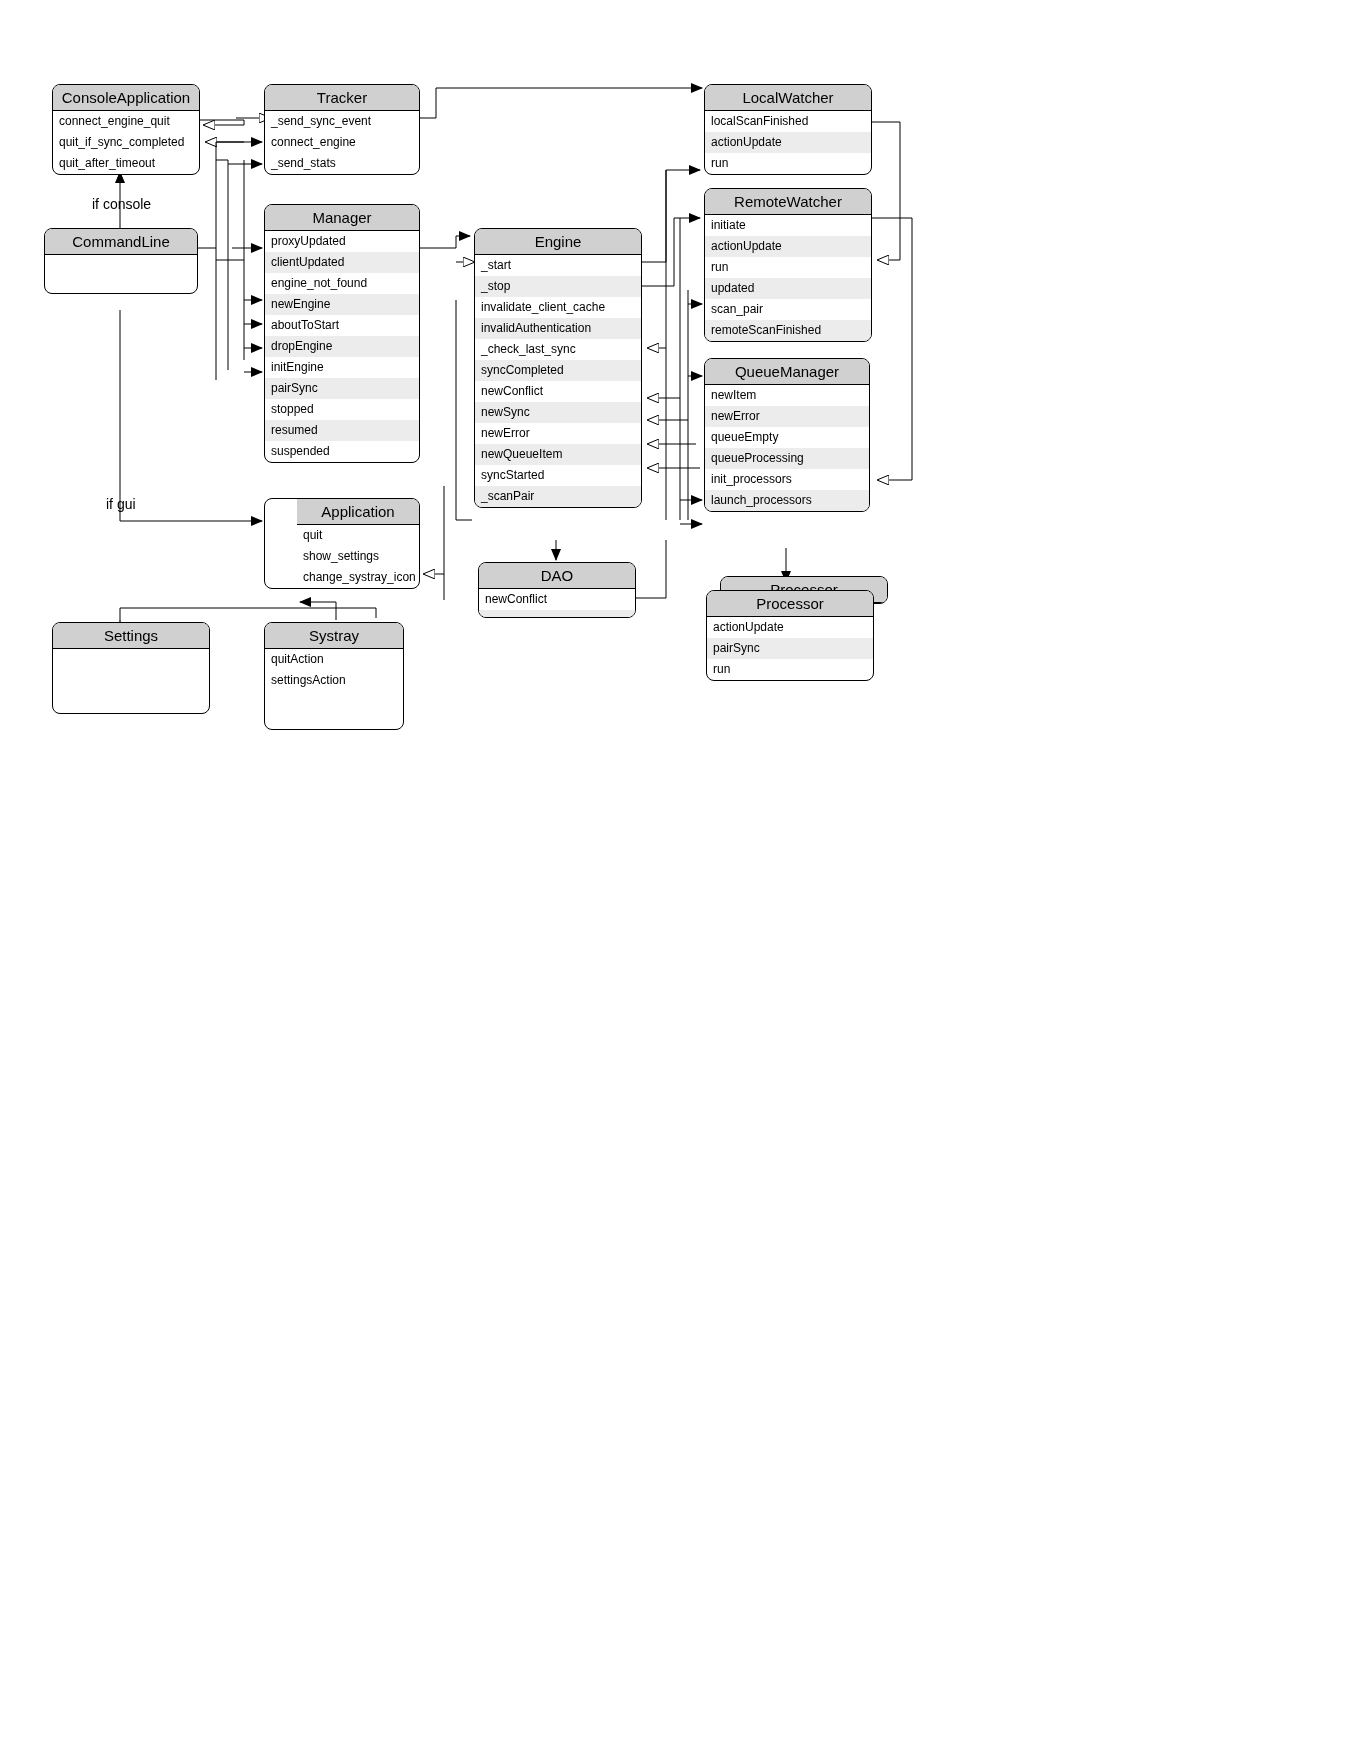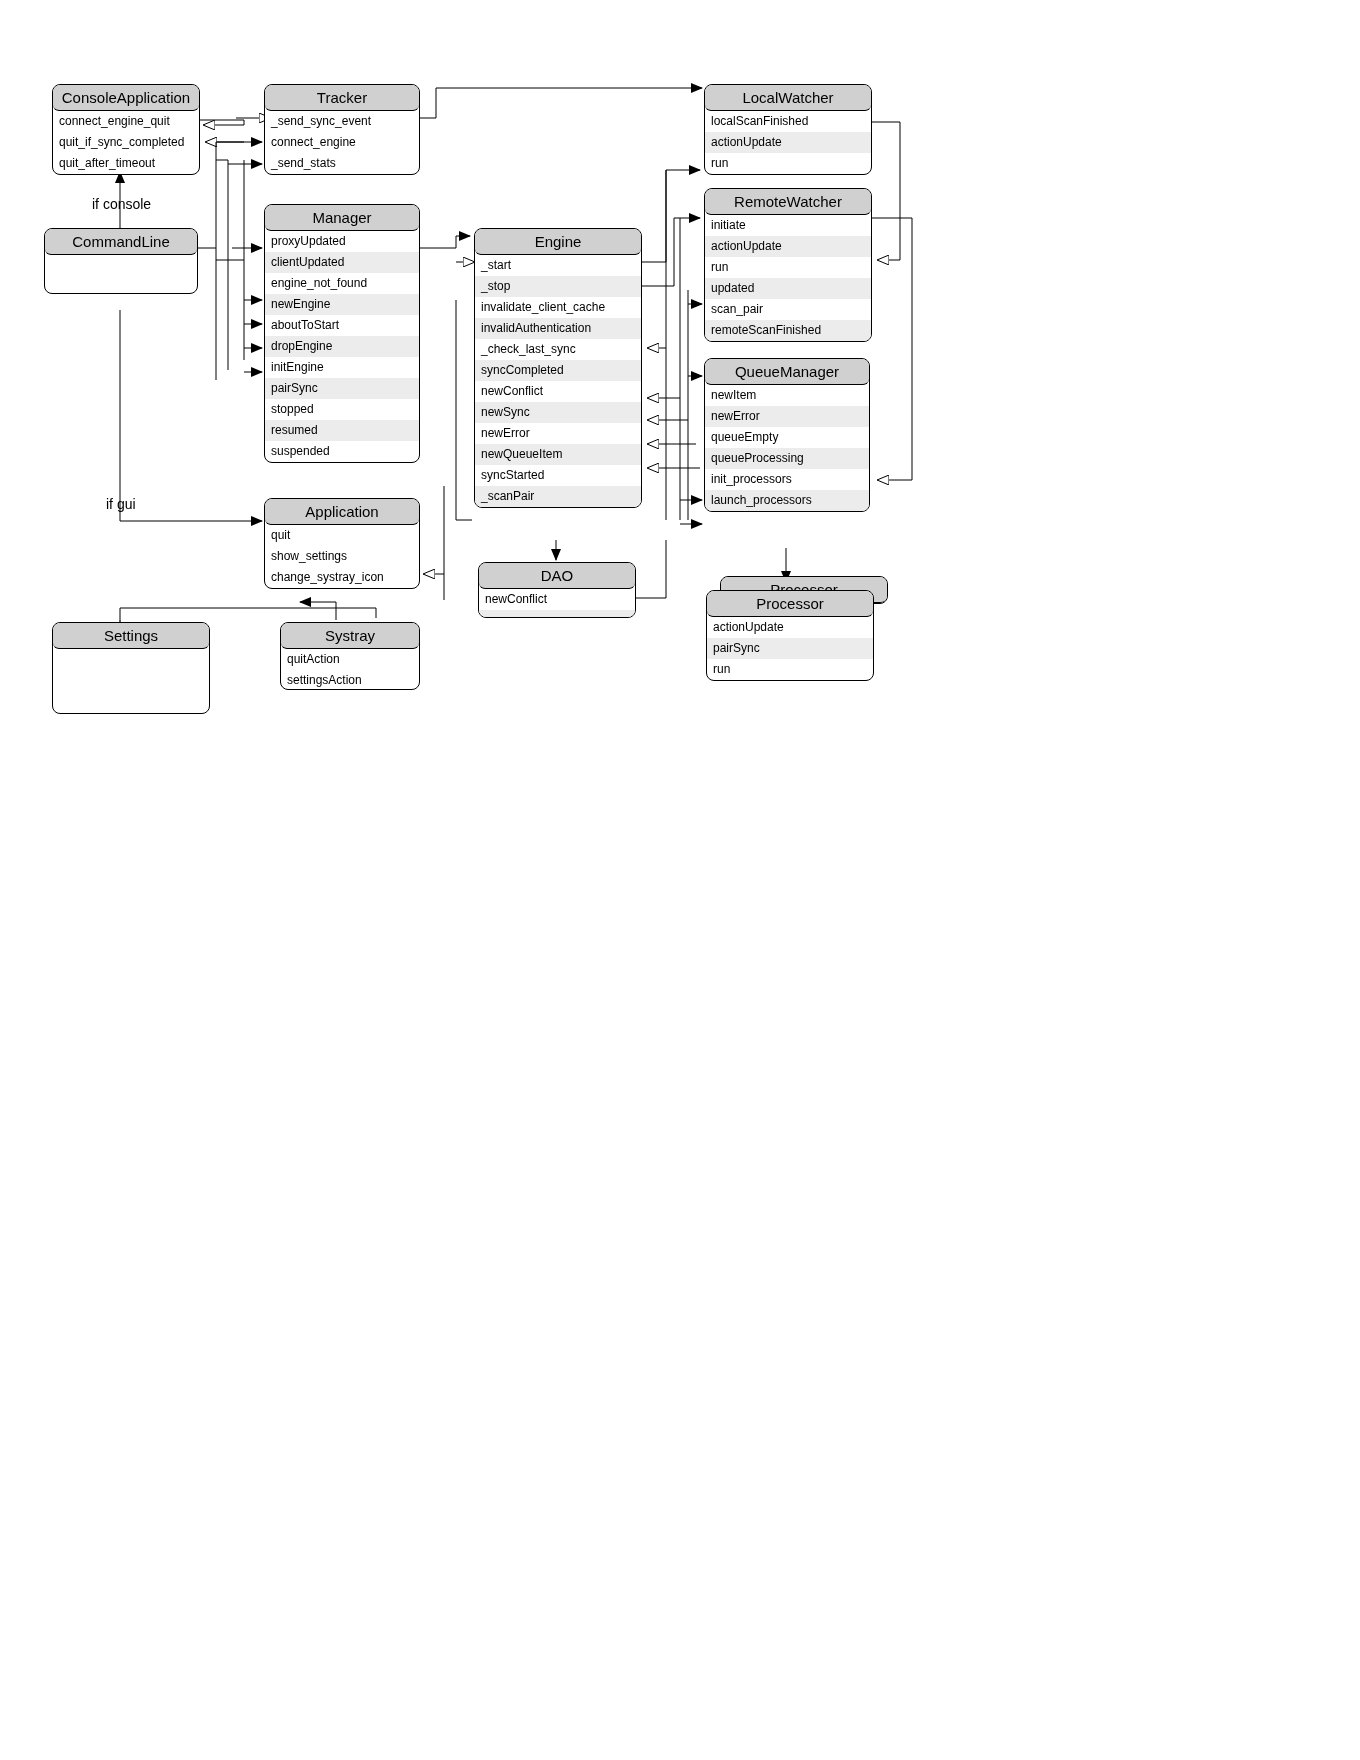--- a/index.html
+++ b/index.html
@@ -25,21 +25,20 @@
     box-sizing: border-box;
   }
   .box .title {
     background: #d0d0d0;
     text-align: center;
     font-weight: normal;
     padding: 4px 4px;
     border-bottom: 1px solid #000;
     box-sizing: border-box;
     font-size: 15px;
-    border-radius: 6px;
   }
   .box .rows { }
   .box .row {
     padding: 3px 6px;
     border-bottom: 1px solid transparent;
     font-size: 12px;
     white-space: nowrap;
   }
   .box .row.alt { background: #ececec; }
   .label {
@@ -172,34 +171,34 @@
       <div class="row">aboutToStart</div>
       <div class="row alt">dropEngine</div>
       <div class="row">initEngine</div>
       <div class="row alt">pairSync</div>
       <div class="row">stopped</div>
       <div class="row alt">resumed</div>
       <div class="row">suspended</div>
     </div>
   </div>
 
-  <div class="box" style="left:264px; top:498px; width:156px;">
+  <div class="box" style="left:264px; top:498px; width:156px;padding-left:32px;">
     <div class="title">Application</div>
     <div class="rows">
       <div class="row">quit</div>
       <div class="row">show_settings</div>
       <div class="row">change_systray_icon</div>
     </div>
   </div>
 
   <div class="box" style="left:52px; top:622px; width:158px; height:92px;">
     <div class="title">Settings</div>
   </div>
 
-  <div class="box" style="left:280px; top:622px; width:140px; height:68px;">
+  <div class="box" style="left:264px; top:622px; width:140px; height:108px;">
     <div class="title">Systray</div>
     <div class="rows">
       <div class="row">quitAction</div>
       <div class="row">settingsAction</div>
     </div>
   </div>
 
   <div class="box" style="left:474px; top:228px; width:168px;">
     <div class="title">Engine</div>
     <div class="rows">

